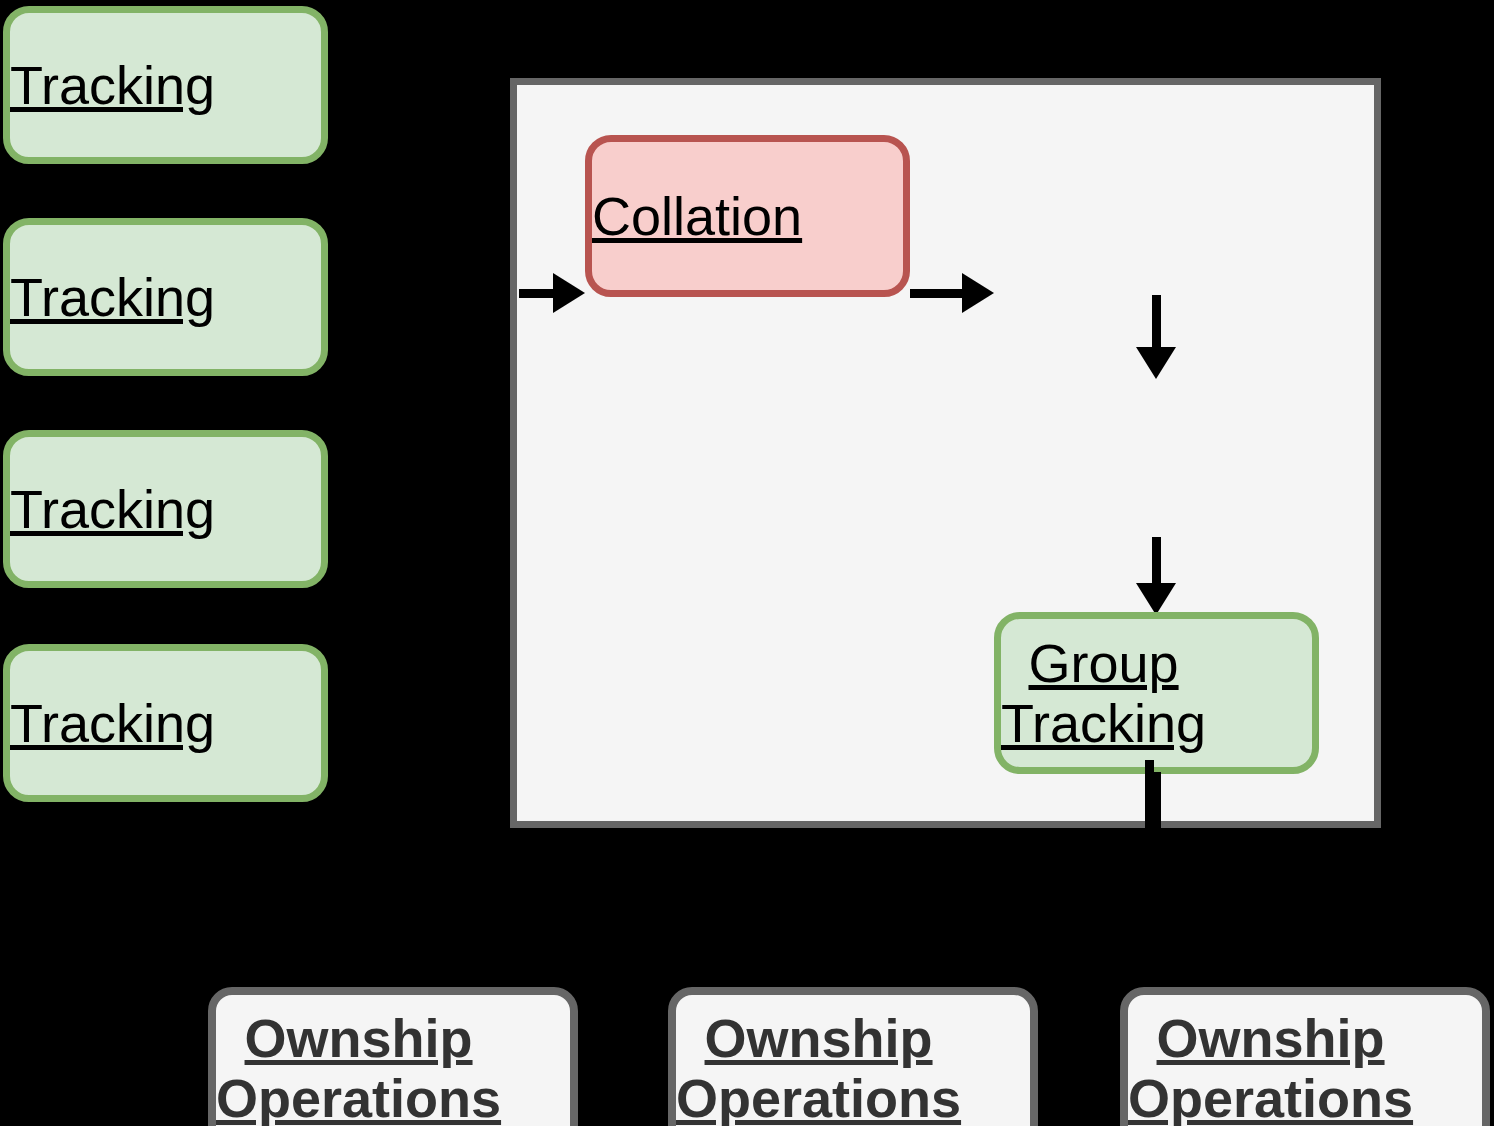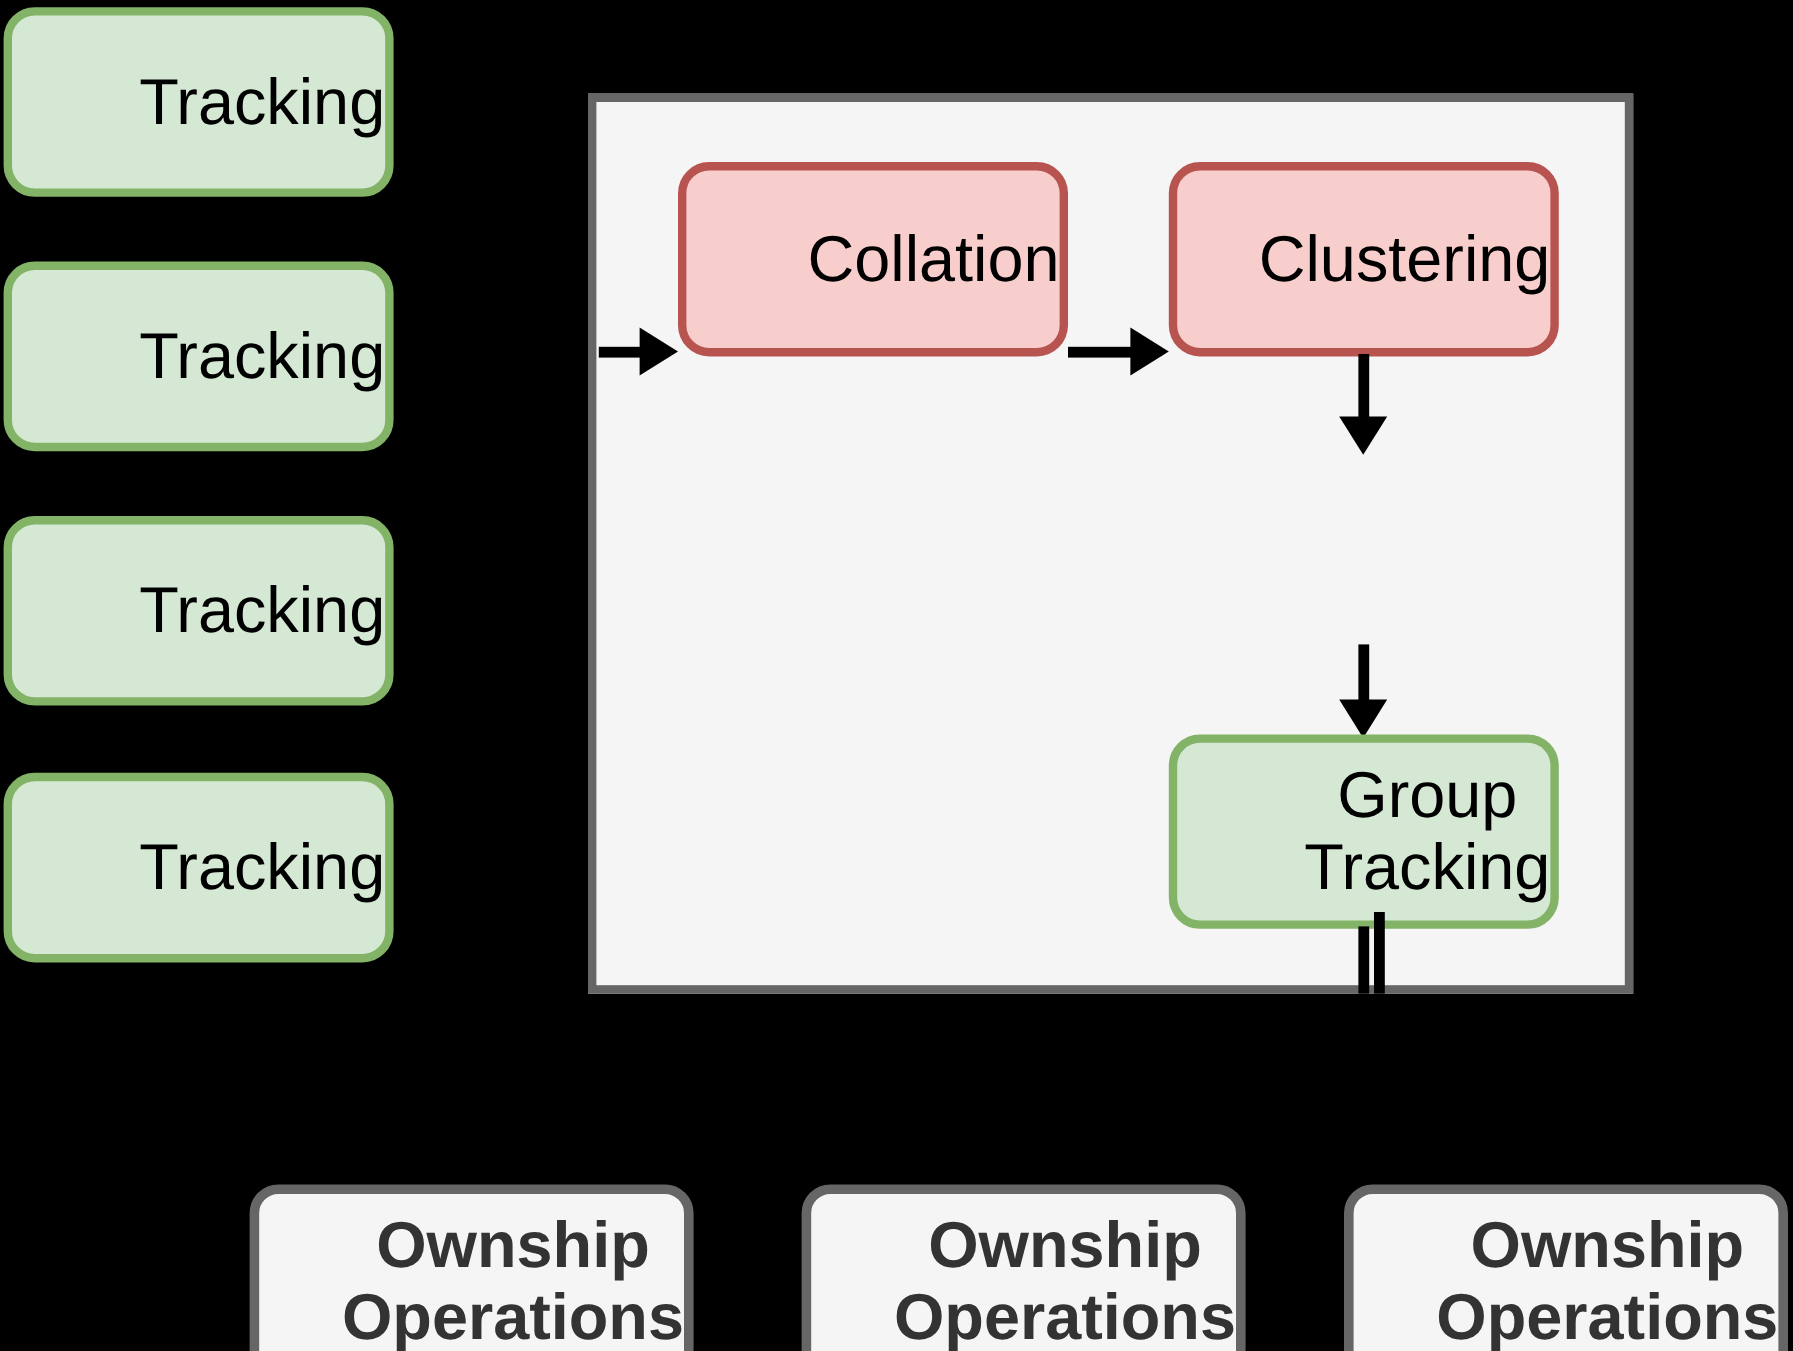--- a/index.html
+++ b/index.html
@@ -15,25 +15,26 @@
     overflow: hidden;
     font-family: "Liberation Sans", sans-serif;
   }
 
   
   .node {
     position: absolute;
     box-sizing: border-box;
     display: flex;
     align-items: center;
-    justify-content: flex-end;
+    justify-content: flex-start;
     text-align: center;
     line-height: 1.12;
     color: #000000;
     white-space: pre-line;
+    text-decoration: underline;
   }
 
   .node-green {
     background: #d5e8d4;
     border: 7px solid #82b366;
     border-radius: 26px;
     font-size: 54px;
   }
 
   .node-red {
@@ -107,35 +108,32 @@
   </div>
 
   <div class="node node-green" style="left:3px; top:430px; width:325px; height:158px;">
     <span>Tracking</span>
   </div>
 
   <div class="node node-green" style="left:3px; top:644px; width:325px; height:158px;">
     <span>Tracking</span>
   </div>
 
-  <div id="panel" style="left:490px; top:78px; width:871px; height:750px;">
+  <div id="panel" style="left:510px; top:78px; width:871px; height:750px;">
 
     <div class="edge-h-line" style="left:2px; top:204px; width:44px;"></div>
     <div class="arrowhead-right" style="left:36px; top:188px;"></div>
 
     <div class="node node-red" style="left:68px; top:50px; width:325px; height:162px;">
       <span>Collation</span>
     </div>
 
     <div class="edge-h-line" style="left:393px; top:204px; width:56px;"></div>
     <div class="arrowhead-right" style="left:445px; top:188px;"></div>
 
-    <div class="node node-red" style="left:477px; top:50px; width:325px; height:162px;">
-      <span>Clustering</span>
-    </div>
 
     <div class="edge-v-line" style="left:635px; top:210px; width:9px; height:60px;"></div>
     <div class="arrowhead-down" style="left:619px; top:262px;"></div>
 
 
     <div class="edge-v-line" style="left:635px; top:452px; width:9px; height:58px;"></div>
     <div class="arrowhead-down" style="left:619px; top:498px;"></div>
 
     <div class="node node-green" style="left:477px; top:527px; width:325px; height:162px;">
       <span>Group

